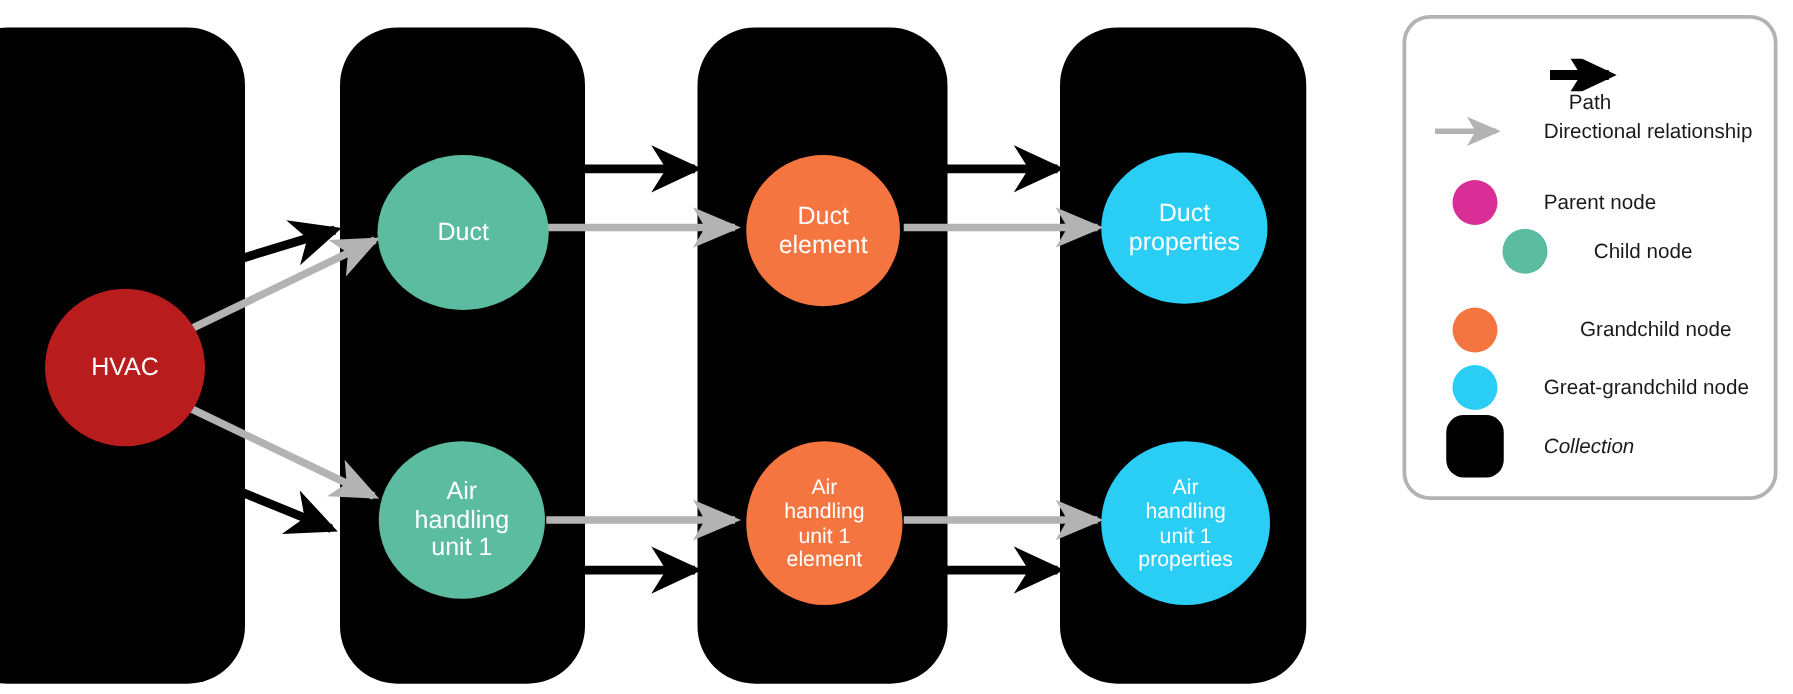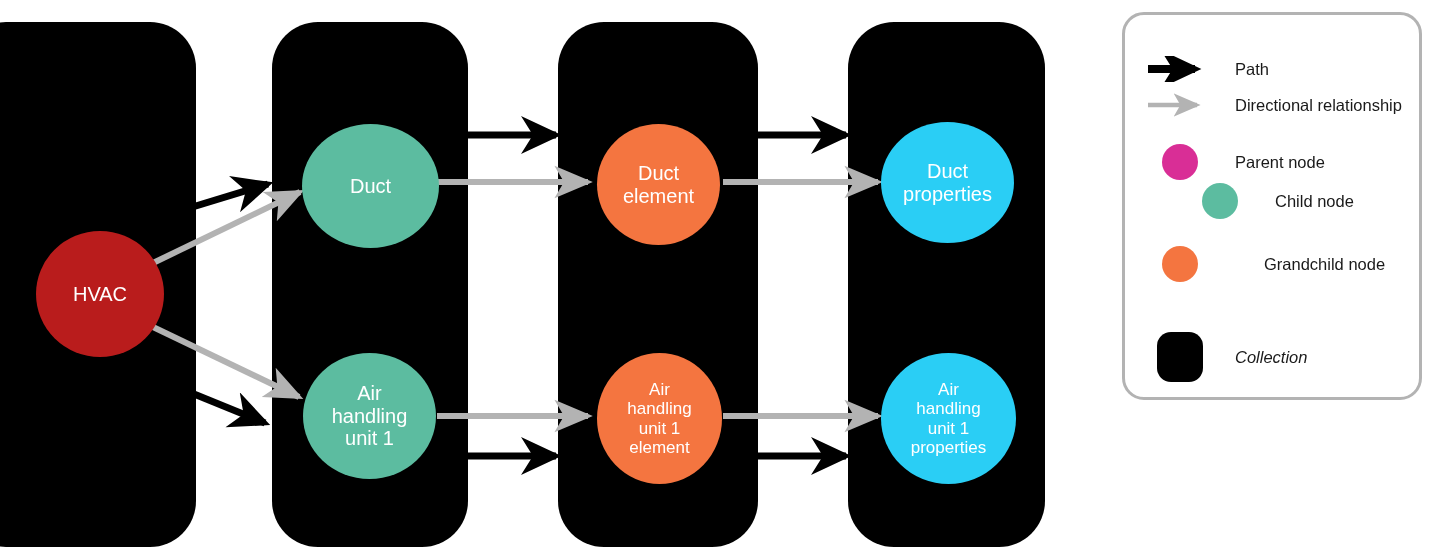--- a/index.html
+++ b/index.html
@@ -173,21 +173,21 @@
       <line x1="140" y1="372" x2="265" y2="423"></line>
       <line x1="467" y1="135" x2="556" y2="135"></line>
       <line x1="467" y1="456" x2="556" y2="456"></line>
       <line x1="757" y1="135" x2="846" y2="135"></line>
       <line x1="757" y1="456" x2="846" y2="456"></line>
     </g>
   </svg>
 
   <div id="legend">
 
-    <div class="legend-row" style="top:32px;">
+    <div class="legend-row" style="top:32px;flex-direction:column;">
       <div class="legend-sym">
         <svg width="70" height="26" viewBox="0 0 70 26" aria-hidden="true">
           <defs>
             <marker id="lg-black" markerWidth="5.4" markerHeight="5.4" refX="4.3" refY="2.4" orient="auto" markerUnits="strokeWidth">
               <path d="M0,0 L5.1,2.4 L0,4.8 L1.5,2.4 Z" fill="#000000"></path>
             </marker>
           </defs>
           <line x1="3" y1="13" x2="50" y2="13" stroke="#000000" stroke-width="8" marker-end="url(#lg-black)"></line>
         </svg>
       </div>
@@ -222,20 +222,26 @@
       <div class="legend-text">Child node</div>
     </div>
 
     <div class="legend-row" style="top:227px;gap:29px;">
       <div class="legend-sym">
         <span class="swatch-circle" style="background:#f47540;"></span>
       </div>
       <div class="legend-text">Grandchild node</div>
     </div>
 
+    <div class="legend-row" style="top:273px;">
+      <div class="legend-sym">
+        <span class="swatch-circle" style="background:#2acef5;"></span>
+      </div>
+      <div class="legend-text">Great-grandchild node</div>
+    </div>
 
     <div class="legend-row" style="top:320px;font-style:italic;">
       <div class="legend-sym">
         <span class="swatch-rect"></span>
       </div>
       <div class="legend-text">Collection</div>
     </div>
 
   </div>
 

